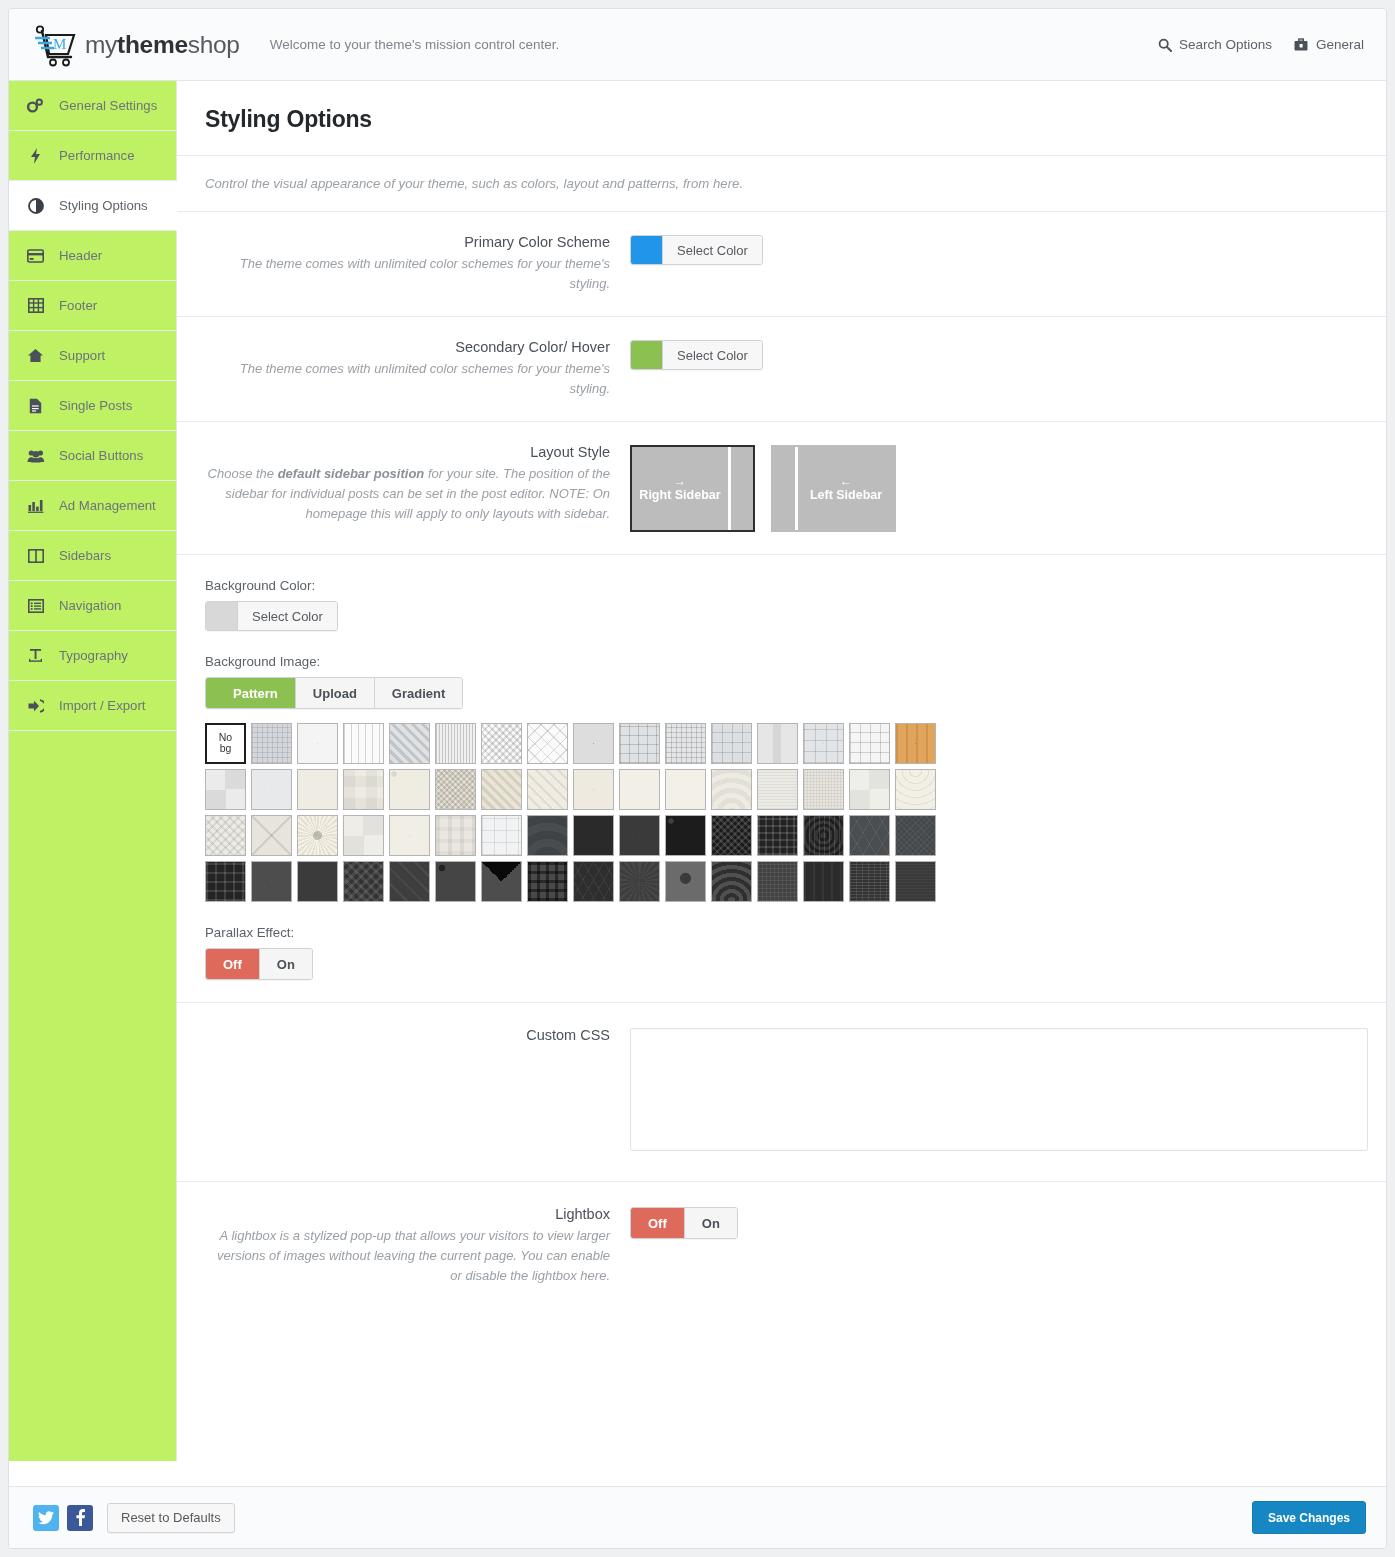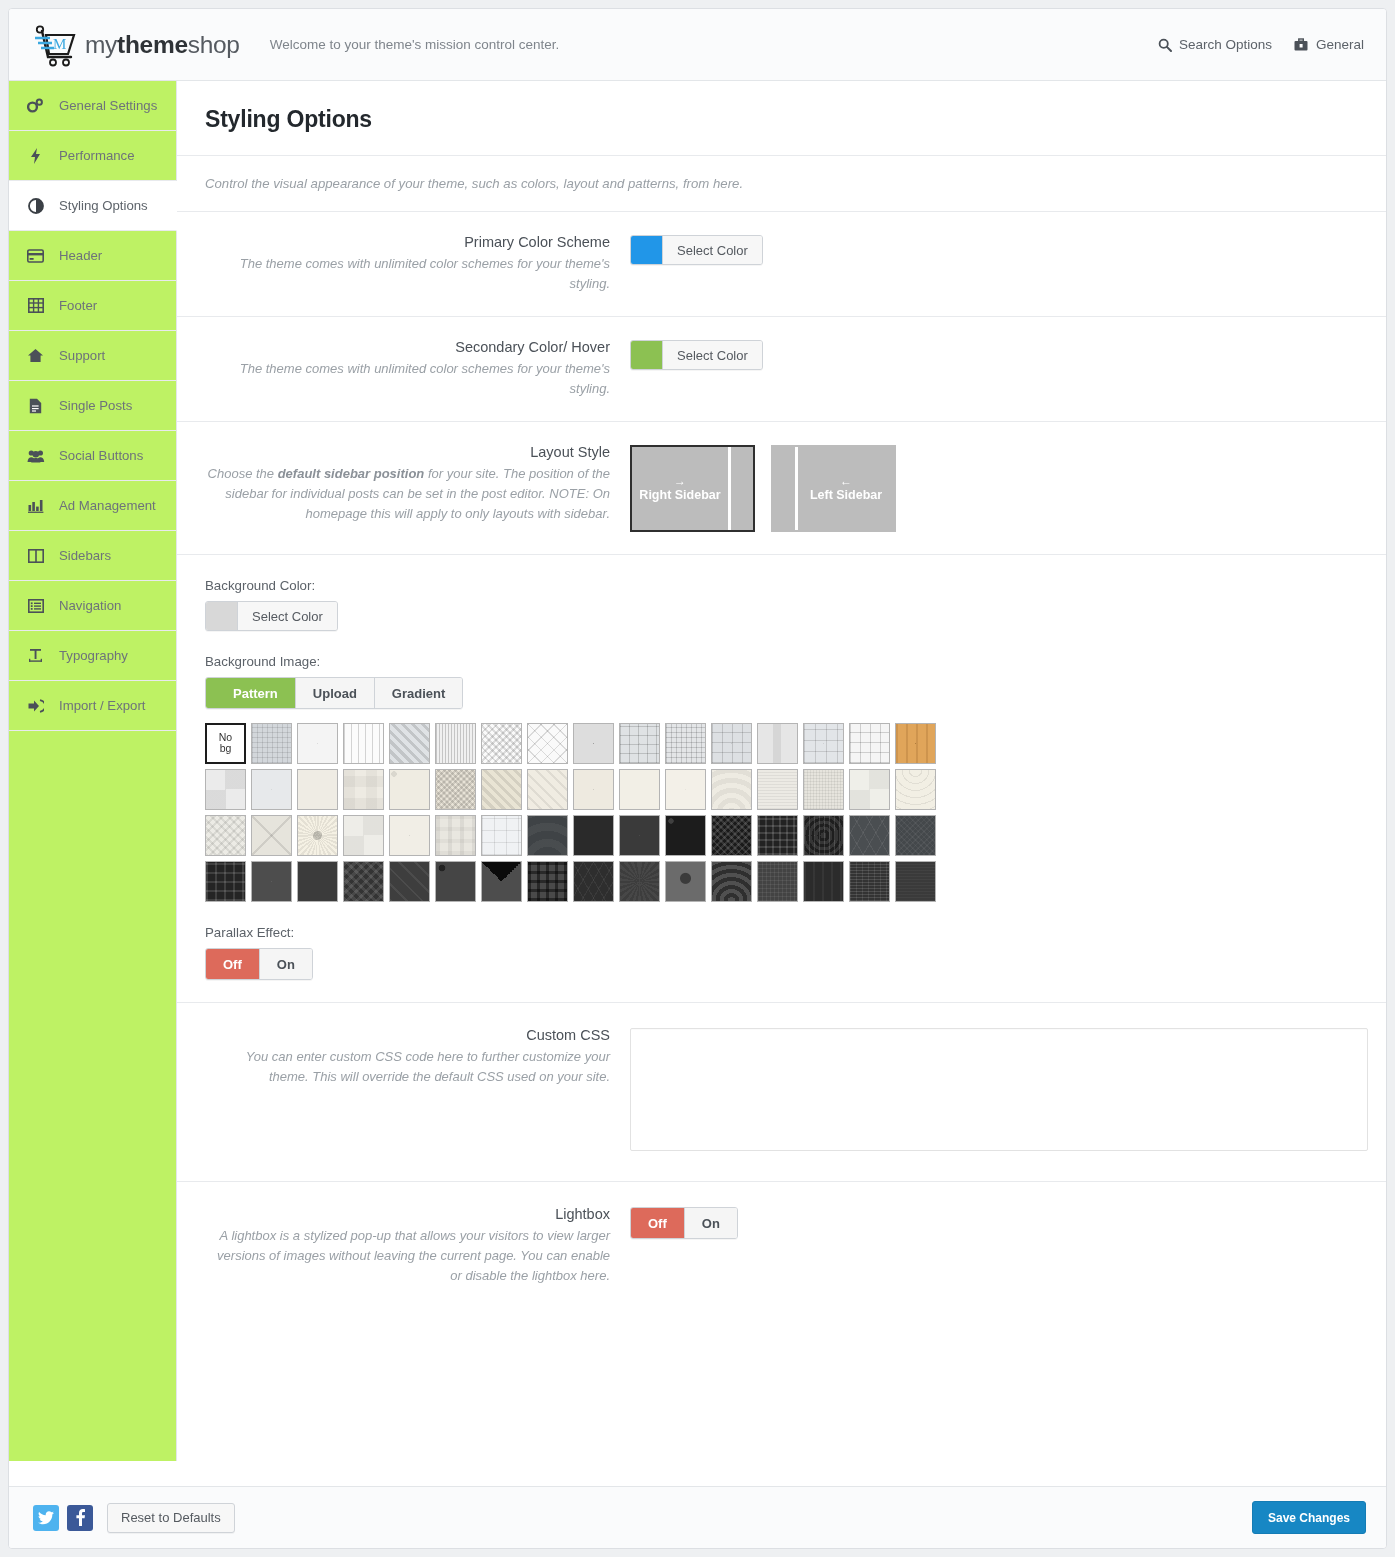--- a/index.html
+++ b/index.html
@@ -696,21 +696,20 @@
           <div class="seg">
             <div class="seg-btn active-red">Off</div>
             <div class="seg-btn">On</div>
           </div>
         </div>
       </div>
 
       <div class="row" style="padding-top:24px;padding-bottom:26px;">
         <div class="row-left">
           <p class="row-title">Custom CSS</p>
-          <p class="row-desc">You can enter custom CSS code here to further customize your theme. This will override the default CSS used on your site.</p>
         </div>
         <div class="row-right">
           <textarea class="css-textarea" placeholder="" style=""></textarea>
         </div>
       </div>
 
       <div class="row" style="padding-top:24px;padding-bottom:40px;border-bottom:none;">
         <div class="row-left">
           <p class="row-title">Lightbox</p>
           <p class="row-desc">A lightbox is a stylized pop-up that allows your visitors to view larger versions of images without leaving the current page. You can enable or disable the lightbox here.</p>

